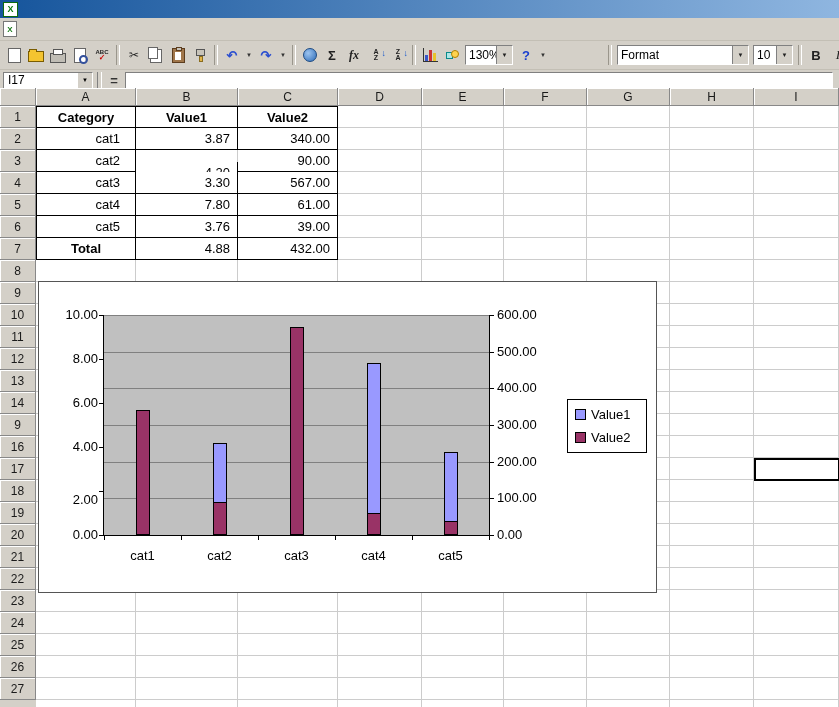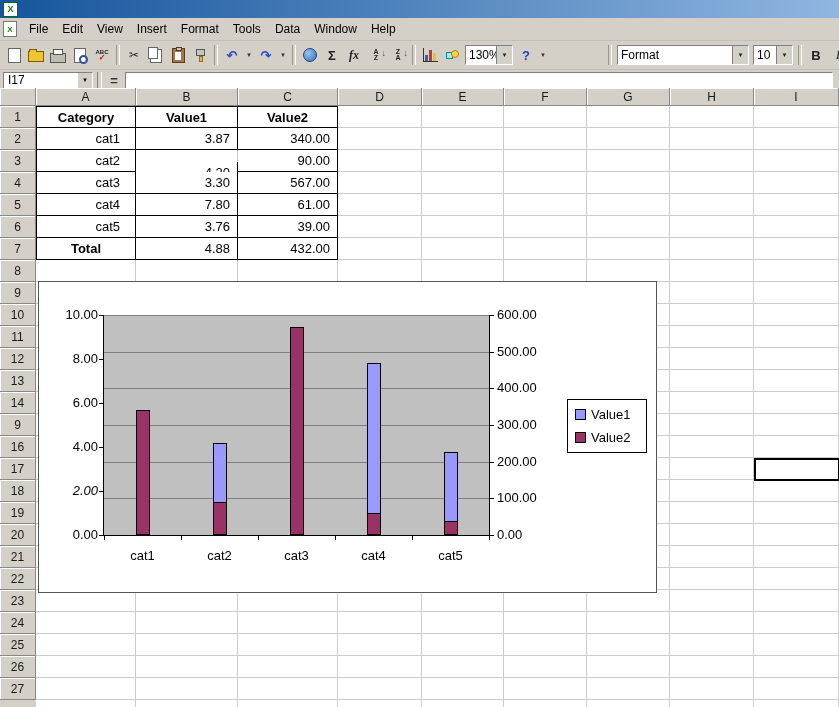--- a/index.html
+++ b/index.html
@@ -110,31 +110,20 @@
 <body>
 
 <div class="app" data-name="excel-window">
 
   <div class="titlebar" data-name="title-bar">
     <span class="xl-icon" data-name="excel-app-icon"></span>
   </div>
 
   <div class="menubar" data-name="menu-bar">
     <span class="sheet-icon" data-name="workbook-icon"></span>
-    <span id="menuItems" style="display:flex" data-name="menu-items">
-        <span class="menu-item" data-name="menu-file">File</span>
-        <span class="menu-item" data-name="menu-edit">Edit</span>
-        <span class="menu-item" data-name="menu-view">View</span>
-        <span class="menu-item" data-name="menu-insert">Insert</span>
-        <span class="menu-item" data-name="menu-format">Format</span>
-        <span class="menu-item" data-name="menu-tools">Tools</span>
-        <span class="menu-item" data-name="menu-data">Data</span>
-        <span class="menu-item" data-name="menu-window">Window</span>
-        <span class="menu-item" data-name="menu-help">Help</span>
-      </span>
   </div>
 
   <div class="toolbar" id="toolbar" data-name="standard-formatting-toolbar">
       <div class="tb-btn" data-name="new-document-button">
         <span class="tb-ic" data-name="new-document-button-icon" data-icon="page"></span>
       </div>
       <div class="tb-btn" data-name="open-button">
         <span class="tb-ic" data-name="open-button-icon" data-icon="folder"></span>
       </div>
       <div class="tb-btn" data-name="print-button">
@@ -575,21 +564,21 @@
           <div class="tick" data-name="right-axis-tick" style="left: 451px; top: 106px; width: 4px; height: 1px;"></div>
           <div class="tick" data-name="right-axis-tick" style="left: 451px; top: 70px; width: 4px; height: 1px;"></div>
           <div class="tick" data-name="right-axis-tick" style="left: 451px; top: 33px; width: 4px; height: 1px;"></div>
           <div class="tick" data-name="category-axis-tick" style="left: 65px; top: 254px; width: 1px; height: 4px;"></div>
           <div class="tick" data-name="category-axis-tick" style="left: 142px; top: 254px; width: 1px; height: 4px;"></div>
           <div class="tick" data-name="category-axis-tick" style="left: 219px; top: 254px; width: 1px; height: 4px;"></div>
           <div class="tick" data-name="category-axis-tick" style="left: 296px; top: 254px; width: 1px; height: 4px;"></div>
           <div class="tick" data-name="category-axis-tick" style="left: 373px; top: 254px; width: 1px; height: 4px;"></div>
           <div class="tick" data-name="category-axis-tick" style="left: 450px; top: 254px; width: 1px; height: 4px;"></div>
           <div class="ylab left" data-name="left-axis-label" style="left: 4px; top: 245px; width: 55px;">0.00</div>
-          <div class="ylab left" data-name="left-axis-label" style="left: 4px; top: 201px; width: 55px; font-style: italic;">2.00</div>
+          <div class="ylab left" data-name="left-axis-label" style="left: 4px; top: 210px; width: 55px;">2.00</div>
           <div class="ylab left" data-name="left-axis-label" style="left: 4px; top: 157px; width: 55px;">4.00</div>
           <div class="ylab left" data-name="left-axis-label" style="left: 4px; top: 113px; width: 55px;">6.00</div>
           <div class="ylab left" data-name="left-axis-label" style="left: 4px; top: 69px; width: 55px;">8.00</div>
           <div class="ylab left" data-name="left-axis-label" style="left: 4px; top: 25px; width: 55px;">10.00</div>
           <div class="ylab right" data-name="right-axis-label" style="left: 458px; top: 245px; width: 55px;">0.00</div>
           <div class="ylab right" data-name="right-axis-label" style="left: 458px; top: 208px; width: 55px;">100.00</div>
           <div class="ylab right" data-name="right-axis-label" style="left: 458px; top: 172px; width: 55px;">200.00</div>
           <div class="ylab right" data-name="right-axis-label" style="left: 458px; top: 135px; width: 55px;">300.00</div>
           <div class="ylab right" data-name="right-axis-label" style="left: 458px; top: 98px; width: 55px;">400.00</div>
           <div class="ylab right" data-name="right-axis-label" style="left: 458px; top: 62px; width: 55px;">500.00</div>

